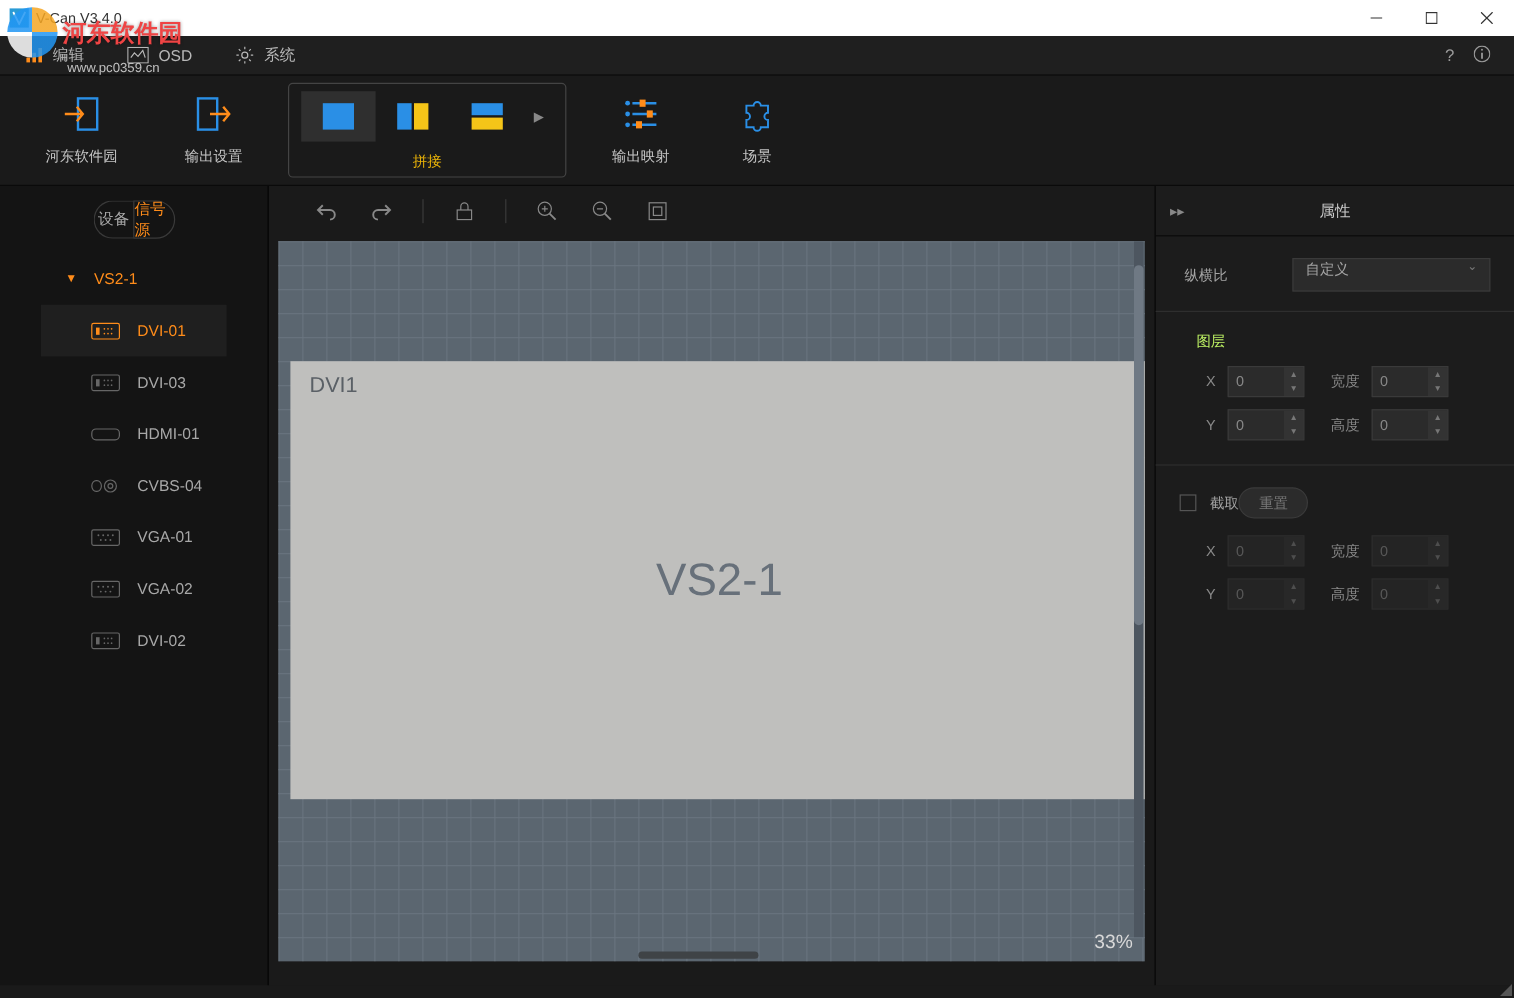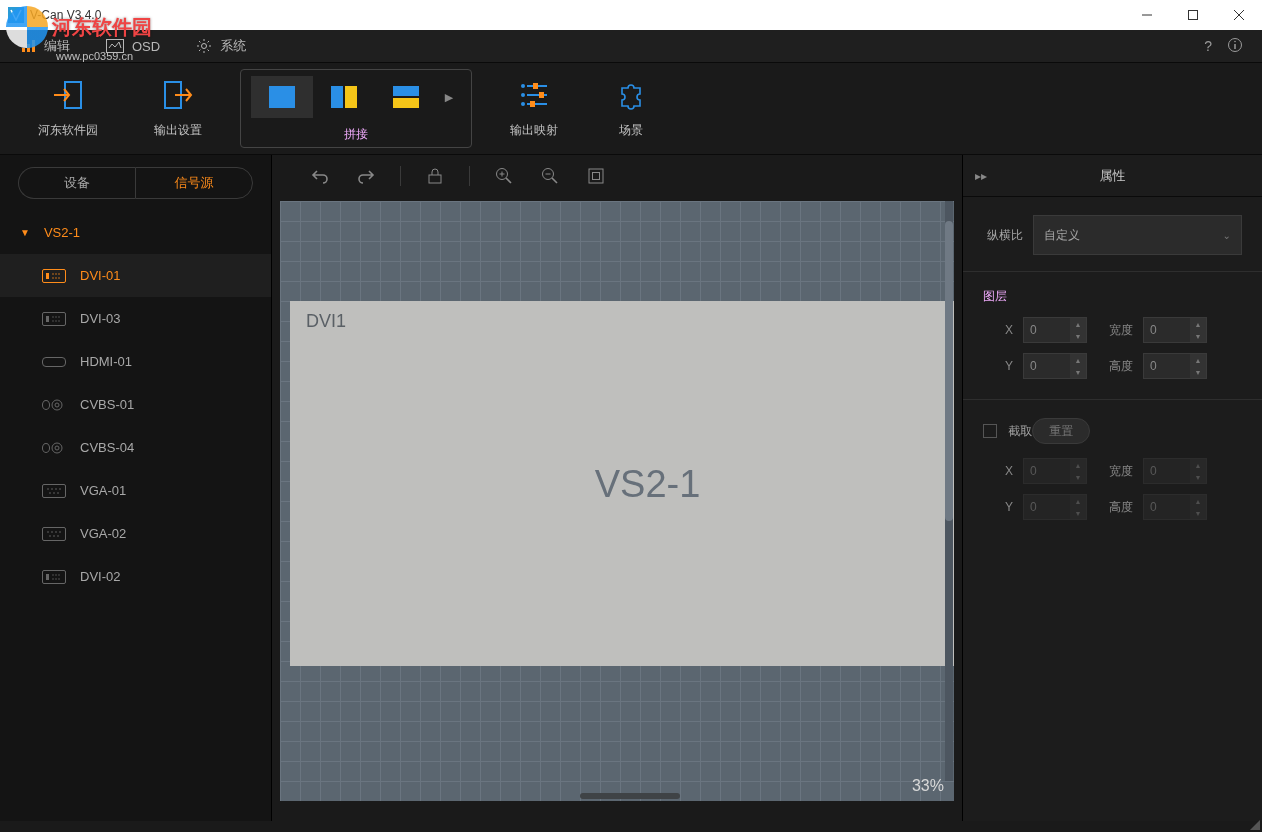--- a/index.html
+++ b/index.html
@@ -27,27 +27,27 @@
 .menubar-right span { color: #9a9a9a; cursor: pointer; font-size: 14px; }
 
 
 .toolbar { height: 92px; background: #1a1a1a; display: flex; align-items: center; padding: 0 20px; gap: 20px; border-bottom: 1px solid #0a0a0a; }
 .tool-btn { display: flex; flex-direction: column; align-items: center; gap: 10px; padding: 8px 18px; cursor: pointer; color: #c4c4c4; font-size: 12px; }
 .tool-icon { width: 34px; height: 34px; display: flex; align-items: center; justify-content: center; }
 .tool-group { display: flex; align-items: center; flex-direction: column; gap: 8px; border: 1px solid #444; border-radius: 4px; padding: 6px 10px 4px; }
 .tool-group-icons { display: flex; align-items: center; gap: 0; }
 .tool-group-icon { width: 62px; height: 42px; display: flex; align-items: center; justify-content: center; cursor: pointer; }
 .tool-group-icon.active { background: #2f2f2f; }
-.tool-group-label { color: #f0abfc; font-size: 12px; }
+.tool-group-label { color: #eab308; font-size: 12px; }
 
 
 .main { display: flex; height: calc(832px - 30px - 44px - 92px); }
 
 
-.left-panel { width: 272px; background: #141414; border-right: 1px solid #000; display: flex; flex-direction: column; }
+.left-panel { width: 224px; background: #141414; border-right: 1px solid #000; display: flex; flex-direction: column; align-items: center; }
 .left-tabs { display: flex; padding: 12px 18px; gap: 0; }
 .left-tab { flex: 1; height: 32px; display: flex; align-items: center; justify-content: center; font-size: 13px; cursor: pointer; border: 1px solid #3a3a3a; color: #a8a8a8; }
 .left-tab:first-child { border-radius: 16px 0 0 16px; border-right: none; }
 .left-tab:last-child { border-radius: 0 16px 16px 0; }
 .left-tab.active { color: #ff8c1a; }
 
 .source-tree { flex: 1; overflow: auto; }
 .tree-header { display: flex; align-items: center; padding: 14px 20px; color: #ff8c1a; font-size: 13px; cursor: pointer; }
 .tree-header .caret { margin-right: 14px; font-size: 10px; }
 .tree-list { }
@@ -77,22 +77,22 @@
 .canvas-scrollbar-h { position: absolute; left: 0; right: 10px; bottom: 0; height: 8px; }
 .canvas-scrollbar-h .thumb { position: absolute; top: 0; bottom: 0; left: 300px; width: 100px; height: 6px; background: #3f4346; border-radius: 3px; }
 
 
 .right-panel { width: 300px; background: #1c1c1c; border-left: 1px solid #000; display: flex; flex-direction: column; }
 .right-header { height: 42px; display: flex; align-items: center; justify-content: center; color: #c8c8c8; font-size: 13px; position: relative; border-bottom: 1px solid #0a0a0a; }
 .right-collapse { position: absolute; left: 12px; color: #888; font-size: 12px; cursor: pointer; }
 .right-body { padding: 18px 20px; color: #a4a4a4; font-size: 12px; }
 .prop-row { display: flex; align-items: center; margin-bottom: 16px; gap: 10px; }
 .prop-label { width: 40px; text-align: right; color: #a4a4a4; }
-.prop-select { flex: 1; height: 40px; background: #2b2b2b; border: 1px solid #3a3a3a; color: #a4a4a4; padding: 0 10px; display: flex; align-items: center; justify-content: space-between; cursor: pointer; }
-.prop-section-title { color: #f0abfc; margin: 10px 0 12px; }
+.prop-select { flex: 1; height: 28px; background: #2b2b2b; border: 1px solid #3a3a3a; color: #a4a4a4; padding: 0 10px; display: flex; justify-content: space-between; cursor: pointer; margin-left: 44px; }
+.prop-section-title { color: #bef264; margin: 10px 14px 12px; }
 .prop-divider { height: 1px; background: #2e2e2e; margin: 6px -20px 16px; }
 .num-grid { display: grid; grid-template-columns: 22px 64px 36px 64px; gap: 10px 10px; align-items: center; margin-left: 8px; margin-bottom: 6px; }
 .num-label { text-align: right; color: #888; }
 .num-input { display: flex; height: 26px; background: #2b2b2b; border: 1px solid #3a3a3a; }
 .num-input.disabled { opacity: 0.55; }
 .num-input input { flex: 1; width: 100%; background: transparent; border: none; color: #888; padding: 0 6px; font-size: 12px; outline: none; }
 .num-input .spinner { width: 16px; background: #333; display: flex; flex-direction: column; }
 .num-input .spinner span { flex: 1; display: flex; align-items: center; justify-content: center; font-size: 7px; color: #777; cursor: pointer; }
 .check-row { display: flex; align-items: center; margin: 18px 0 14px; }
 .check-row .cb { width: 14px; height: 14px; border: 1px solid #555; margin-right: 8px; display: inline-block; vertical-align: middle; }
@@ -299,29 +299,20 @@
             <span class="port-icon" style="border-radius: 4px; height: 10px;"></span>
             <span>HDMI-01</span>
           </div>
           <div class="tree-item">
             <span class="port-icon circ" style="border: none;">
               <svg width="20" height="14">
                 <circle cx="7" cy="7" r="5" stroke="#666" fill="none"></circle>
                 <circle cx="7" cy="7" r="2" stroke="#666" fill="none"></circle>
               </svg>
             </span>
-            <span>CVBS-01</span>
-          </div>
-          <div class="tree-item">
-            <span class="port-icon circ" style="border: none;">
-              <svg width="20" height="14">
-                <circle cx="7" cy="7" r="5" stroke="#666" fill="none"></circle>
-                <circle cx="7" cy="7" r="2" stroke="#666" fill="none"></circle>
-              </svg>
-            </span>
             <span>CVBS-04</span>
           </div>
           <div class="tree-item">
             <span class="port-icon">
               <svg width="20" height="10">
                 <circle cx="4" cy="3" r="0.8" fill="#666"></circle>
                 <circle cx="8" cy="3" r="0.8" fill="#666"></circle>
                 <circle cx="12" cy="3" r="0.8" fill="#666"></circle>
                 <circle cx="16" cy="3" r="0.8" fill="#666"></circle>
                 <circle cx="6" cy="7" r="0.8" fill="#666"></circle>

